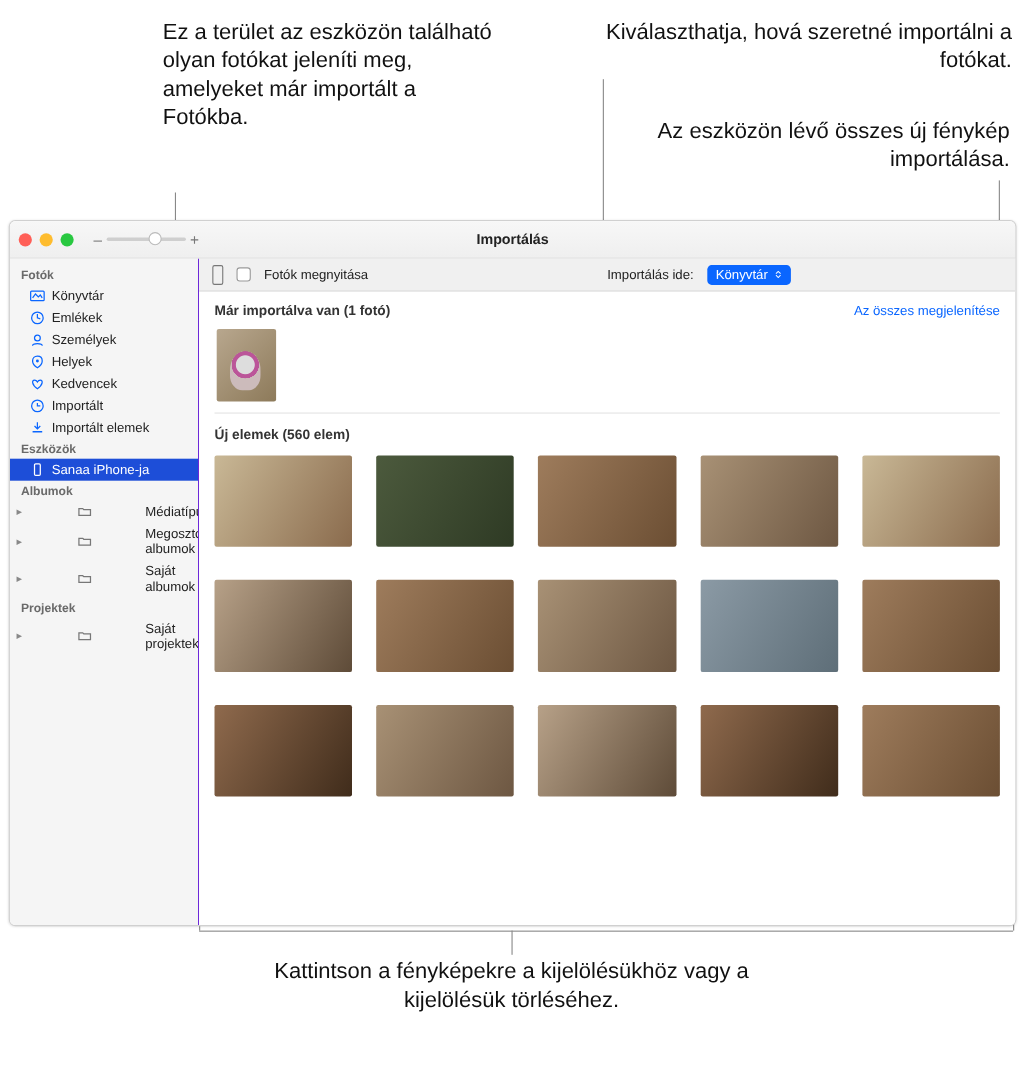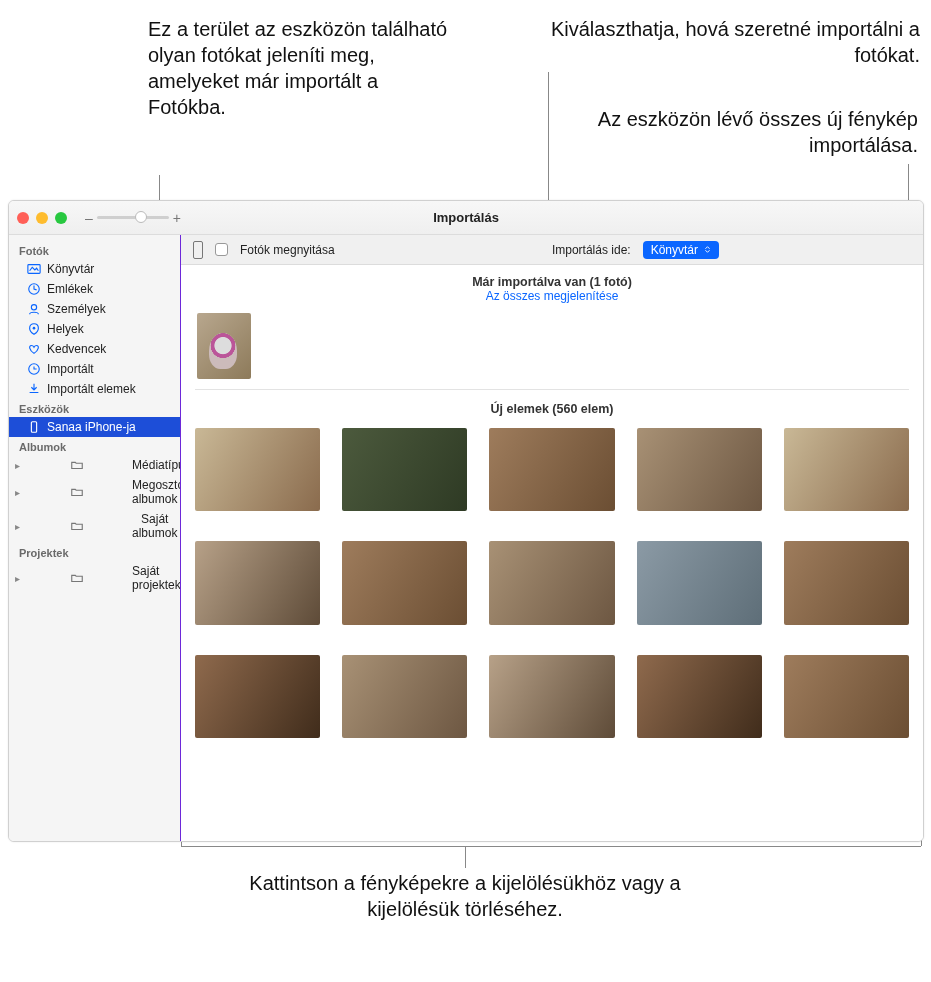--- a/index.html
+++ b/index.html
@@ -72,21 +72,21 @@
   .disclose::before { content:"▸"; color:#888; font-size:10px; margin-right:2px; }
   .content { flex:1; display:flex; flex-direction:column; background:#fff; min-width:0; }
   .subbar {
     height:30px; background:#f0f0f0; border-bottom:1px solid #dcdcdc;
     display:flex; align-items:center; gap:12px; padding:0 12px; font-size:12px;
   }
   .subbar .devicon { width:10px; height:18px; border:1.5px solid #777; border-radius:2px; }
   .checkbox { width:13px; height:13px; border:1px solid #999; border-radius:3px; background:#fff; }
   .select-pill { background:#0a66ff; color:#fff; font-size:12px; padding:2px 8px; border-radius:4px; display:flex; align-items:center; gap:6px; cursor:pointer;}
   .chevdown { width:7px; height:7px; }
-  .section-row { display:flex; justify-content:space-between; align-items:center; padding:10px 14px 4px;flex-direction:column; }
+  .section-row { display:flex; justify-content:space-between; align-items:center; padding:10px 14px 4px; }
   .section-label { font-size:12.5px; font-weight:700; color:#333; }
   .showall { color:#0a66ff; font-size:12px; cursor:pointer; }
   .imported-thumb { width:54px; height:66px; background:linear-gradient(135deg,#b8a78e,#8d7a5a); margin:6px 0 10px 16px; border-radius:2px; position:relative; overflow:hidden; }
   .imported-thumb::after{ content:""; position:absolute; left:12px; top:20px; width:28px; height:36px; background:radial-gradient(circle at 50% 35%, #ddd 30%, #b59 33%, #b59 45%, transparent 46%), #cbb; border-radius:50% 50% 40% 40%; }
   .divider { height:1px; background:#e3e3e3; margin:0 14px; }
   .grid { padding:8px 14px 0 14px; display:grid; grid-template-columns:repeat(5,1fr); gap:30px 22px; }
   .thumb { aspect-ratio: 3/2; border-radius:2px; background:#887764; position:relative; overflow:hidden; cursor:pointer;}
   .thumb.a{background:linear-gradient(120deg,#c9b896,#8a6b4d);} 
   .thumb.b{background:linear-gradient(120deg,#4c5a3d,#2e3a24);} 
   .thumb.c{background:linear-gradient(120deg,#9e7c5c,#6b4e33);} 
@@ -219,21 +219,21 @@
         <span>Médiatípusok</span>
       </div>
       <div class="side-item disclose" style="padding-left:6px;">
         <span class="icon">
           <svg width="14" height="14" viewBox="0 0 16 16">
               <path d="M2 5 H6 L7 6 H14 V12 H2 Z" fill="none" stroke="#777" stroke-width="1.3"></path>
             </svg>
         </span>
         <span>Megosztott albumok</span>
       </div>
-      <div class="side-item disclose" style="padding-left:6px;text-align:center;">
+      <div class="side-item disclose" style="padding-left:6px;">
         <span class="icon">
           <svg width="14" height="14" viewBox="0 0 16 16">
               <path d="M2 5 H6 L7 6 H14 V12 H2 Z" fill="none" stroke="#777" stroke-width="1.3"></path>
             </svg>
         </span>
         <span>Saját albumok</span>
       </div>
 
       <div class="side-section-title">Projektek</div>
       <div class="side-item disclose" style="padding-left:6px;">

